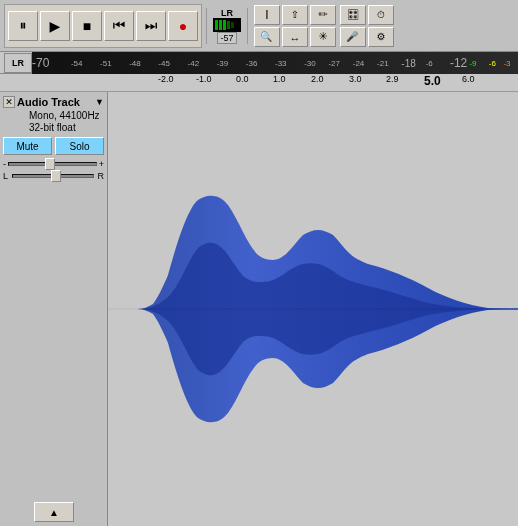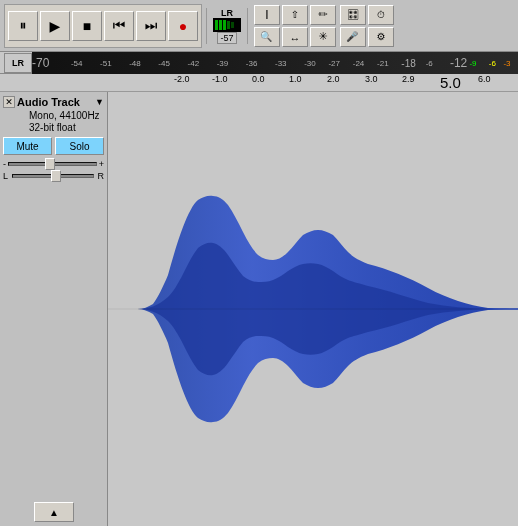--- a/index.html
+++ b/index.html
@@ -87,21 +87,21 @@
       position: relative;
     }
 
     
     #time-ruler {
       height: 18px;
       background: #c8c8c8;
       border-bottom: 1px solid #999;
       display: flex;
       align-items: center;
-      padding-left: 76px;
+      padding-left: 60px;
       position: relative;
       overflow: hidden;
     }
 
     
     #main-area {
       display: flex;
       height: calc(526px - 52px - 22px - 18px);
     }
 
@@ -348,21 +348,21 @@
 
 <div id="time-ruler">
   <div style="position:relative;width:100%;height:100%;margin-left:108px;">
     <span style="position:absolute;left:-10px;font-size:9px;">-2.0</span>
     <span style="position:absolute;left:28px;font-size:9px;">-1.0</span>
     <span style="position:absolute;left:68px;font-size:9px;">0.0</span>
     <span style="position:absolute;left:105px;font-size:9px;">1.0</span>
     <span style="position:absolute;left:143px;font-size:9px;">2.0</span>
     <span style="position:absolute;left:181px;font-size:9px;">3.0</span>
     <span style="position:absolute;left:218px;font-size:9px;">2.9</span>
-    <span style="position:absolute;left:256px;font-size:15px;">5.0</span>
+    <span style="position:absolute;left:256px;font-size:12px;font-weight:bold;">5.0</span>
     <span style="position:absolute;left:294px;font-size:9px;">6.0</span>
 
   </div>
 </div>
 
 <div id="main-area">
 
   <div id="track-controls" style="position:relative;padding-bottom:28px;">
     <div class="track-header">
       <div class="track-close">✕</div>

